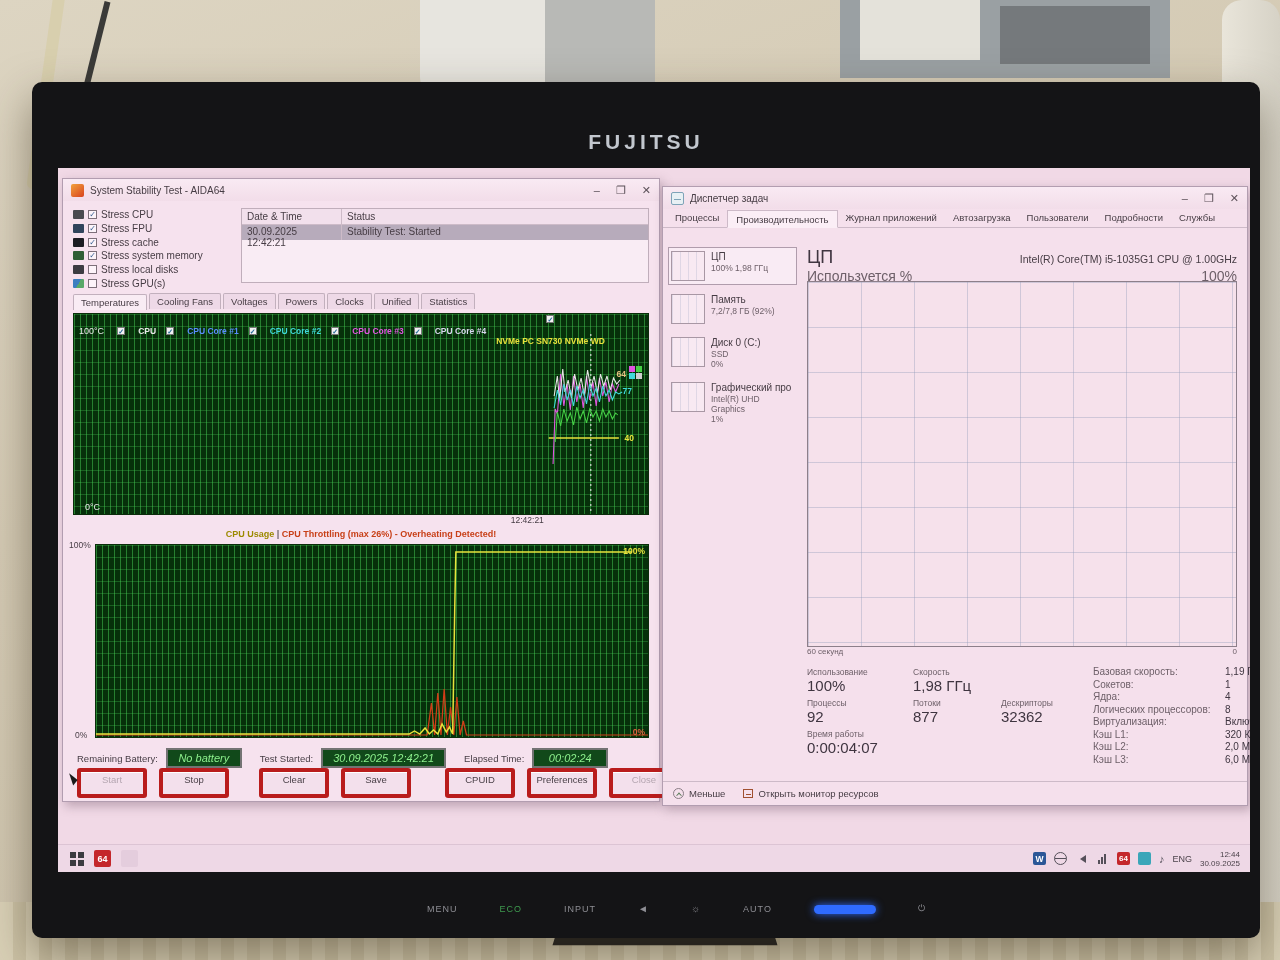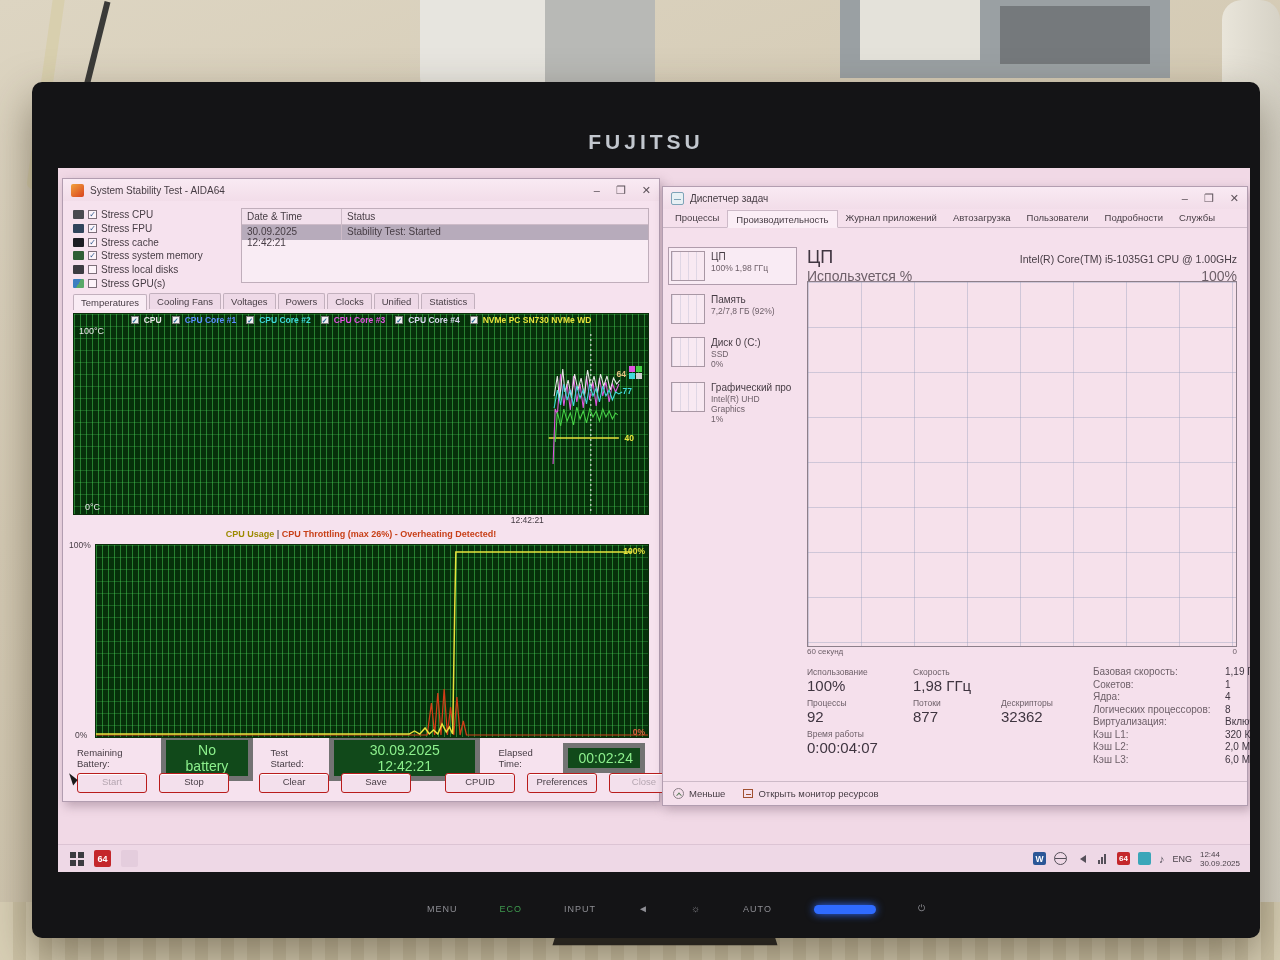--- a/index.html
+++ b/index.html
@@ -54,21 +54,21 @@
     background:linear-gradient(#0000 5px,#55505a 5px 6px,#0000 6px); }
   .spk { position:relative; }
   .spk::before { content:""; width:0; height:0; border:4px solid transparent; border-right:6px solid #55505a; }
   .signal { display:flex; align-items:flex-end; gap:1px; height:10px; }
   .signal i { width:2px; background:#55505a; display:block; }
   .s1{height:4px;} .s2{height:7px;} .s3{height:10px;}
   .tray64 { background:#c4272b; color:#fff; border-radius:2px; font-weight:bold; font-size:8px; }
   .teal { background:#3aa6b9; border-radius:2px; }
   .jack { color:#55505a; font-size:11px; }
   .lang { font-size:9px; }
-  .clock { font-size:8px; line-height:9px; padding-right:4px; }
+  .clock { text-align:right; font-size:8px; line-height:9px; padding-right:4px; }
 
   
   .win { position:absolute; background:#f6e2ee; border:1px solid #b29db0; font-size:10px; color:#463c44;
     box-shadow:3px 4px 10px rgba(90,60,80,.35); display:flex; flex-direction:column; }
   .titlebar { height:22px; display:flex; align-items:center; gap:6px; padding:0 8px;
     background:linear-gradient(#f9eaf3,#f2dde9); flex:none; }
   .title-ico { width:13px; height:13px; border-radius:2px; flex:none; }
   .aida-ico { background:linear-gradient(140deg,#f2a23c,#d8431f); }
   .tm-ico { background:#e8f0f4; border:1px solid #7fa3b8;
     background-image:linear-gradient(#7fa3b8 0 0); background-size:7px 1px; background-position:2px 6px; background-repeat:no-repeat; }
@@ -99,48 +99,48 @@
   .tab { padding:2px 7px 2px; border:1px solid #c2b0bd; border-bottom:none; background:#eed9e7;
     border-radius:2px 2px 0 0; font-size:9.5px; white-space:nowrap; }
   .tab.active { background:#f9ecf4; position:relative; top:1px; }
 
   .g1wrap { margin:2px 10px 0; position:relative; height:202px; flex:none;
     border:1px solid #0a2d0a; background-color:#06300a;
     background-image:repeating-linear-gradient(90deg,rgba(70,205,85,.5) 0 1px,transparent 1px 6px),
                      repeating-linear-gradient(180deg,rgba(70,205,85,.3) 0 1px,transparent 1px 12px); }
   .legend { position:absolute; top:1px; left:0; right:0; display:flex; justify-content:center; gap:10px;
     font-size:8.5px; font-weight:bold; }
-  .litem { display:flex; gap:5px; align-items:center; }
+  .litem { display:flex; gap:13px; align-items:center; }
   .lcb { width:8px; height:8px; background:#f2f2f2; border:1px solid #777; color:#2a6a9a; font-size:7px; line-height:7px; text-align:center; }
   .lcb::after { content:"✓"; }
-  .c0{color:#e8e8e8;} .c1{color:#5b8dff;} .c2{color:#3fd9d9;} .c3{color:#e055e0;} .c4{color:#d8d8ee;} .c5{color:#e8e23c;}
+  .c0{color:#e8e8e8;} .c1{color:#5b8dff;} .c2{color:#3fd9d9;} .c3{color:#e055e0;} .c4{color:#d8d8ee;} .c5{color:#e8e23c;flex-direction:column;}
   .gy { position:absolute; color:#e9e9e9; font-size:9px; }
   .gsvg { position:absolute; inset:0; width:100%; height:100%; }
   .vlab { position:absolute; font-size:8.5px; font-weight:bold; }
   .chips { position:absolute; display:grid; grid-template-columns:6px 6px; grid-template-rows:6px 6px; gap:1px; }
   .chips i { display:block; }
   .timebar { margin:0 10px; height:14px; position:relative; font-size:8.5px; flex:none; }
   .timebar span { position:absolute; left:76%; }
 
   .g2title { height:15px; text-align:center; font-size:9px; font-weight:bold; flex:none; }
   .tl-usage { color:#9c8a00; } .tl-sep { color:#6b5f68; } .tl-throt { color:#c84018; }
   .g2outer { margin:0 10px 0 32px; position:relative; height:194px; flex:none; }
   .g2wrap { position:absolute; inset:0; border:1px solid #0a2d0a; background-color:#06300a;
     background-image:repeating-linear-gradient(90deg,rgba(70,205,85,.5) 0 1px,transparent 1px 6px),
                      repeating-linear-gradient(180deg,rgba(70,205,85,.3) 0 1px,transparent 1px 12px); }
   .l100 { position:absolute; left:-26px; top:-4px; font-size:8.5px; color:#4a4048; }
   .l0 { position:absolute; left:-20px; bottom:-2px; font-size:8.5px; color:#4a4048; }
   .r100 { position:absolute; right:3px; top:1px; font-size:8.5px; font-weight:bold; color:#e8e23c; }
   .r0 { position:absolute; right:3px; bottom:0; font-size:8.5px; font-weight:bold; color:#e06040; }
 
   .afoot { display:flex; align-items:center; gap:8px; padding:0 14px; height:24px; margin-top:8px; font-size:9.5px; flex:none; }
-  .gbox { background:#11491a; color:#8df08d; border:5px solid #737373; padding:2px 10px;
-    font-size:14px; min-width:76px; text-align:center; }
+  .gbox { background:#11491a; color:#8df08d; border:2px solid #737373; padding:2px 10px;
+    font-size:11px; min-width:76px; text-align:center;font-style:italic; }
   .abtns { display:flex; gap:12px; padding:0 14px; align-items:center; height:26px; flex:none; position:relative; }
-  .btn { min-width:70px; height:20px; border:1px solid #b91c1c; background:#f3e0ec; border-radius:3px;
+  .btn { min-width:70px; height:30px; border:4px solid #b91c1c; background:#f3e0ec; border-radius:3px;
     text-align:center; line-height:16px; font-size:9.5px; color:#4a4048; box-shadow:inset 0 1px 0 #fff; }
   .btn.disabled { color:#b5a6b1; }
   .gap1 { margin-left:18px; } .gap2 { margin-left:22px; }
   .close-btn { margin-left:auto; }
   .cursor { position:absolute; left:8px; top:2px; width:0; height:0;
     border-left:6px solid #1a1a1a; border-bottom:4px solid transparent; border-top:9px solid transparent;
     transform:rotate(-18deg); }
 
   
   .tm { left:604px; top:18px; width:586px; height:620px; background:#f5e0ec; }

